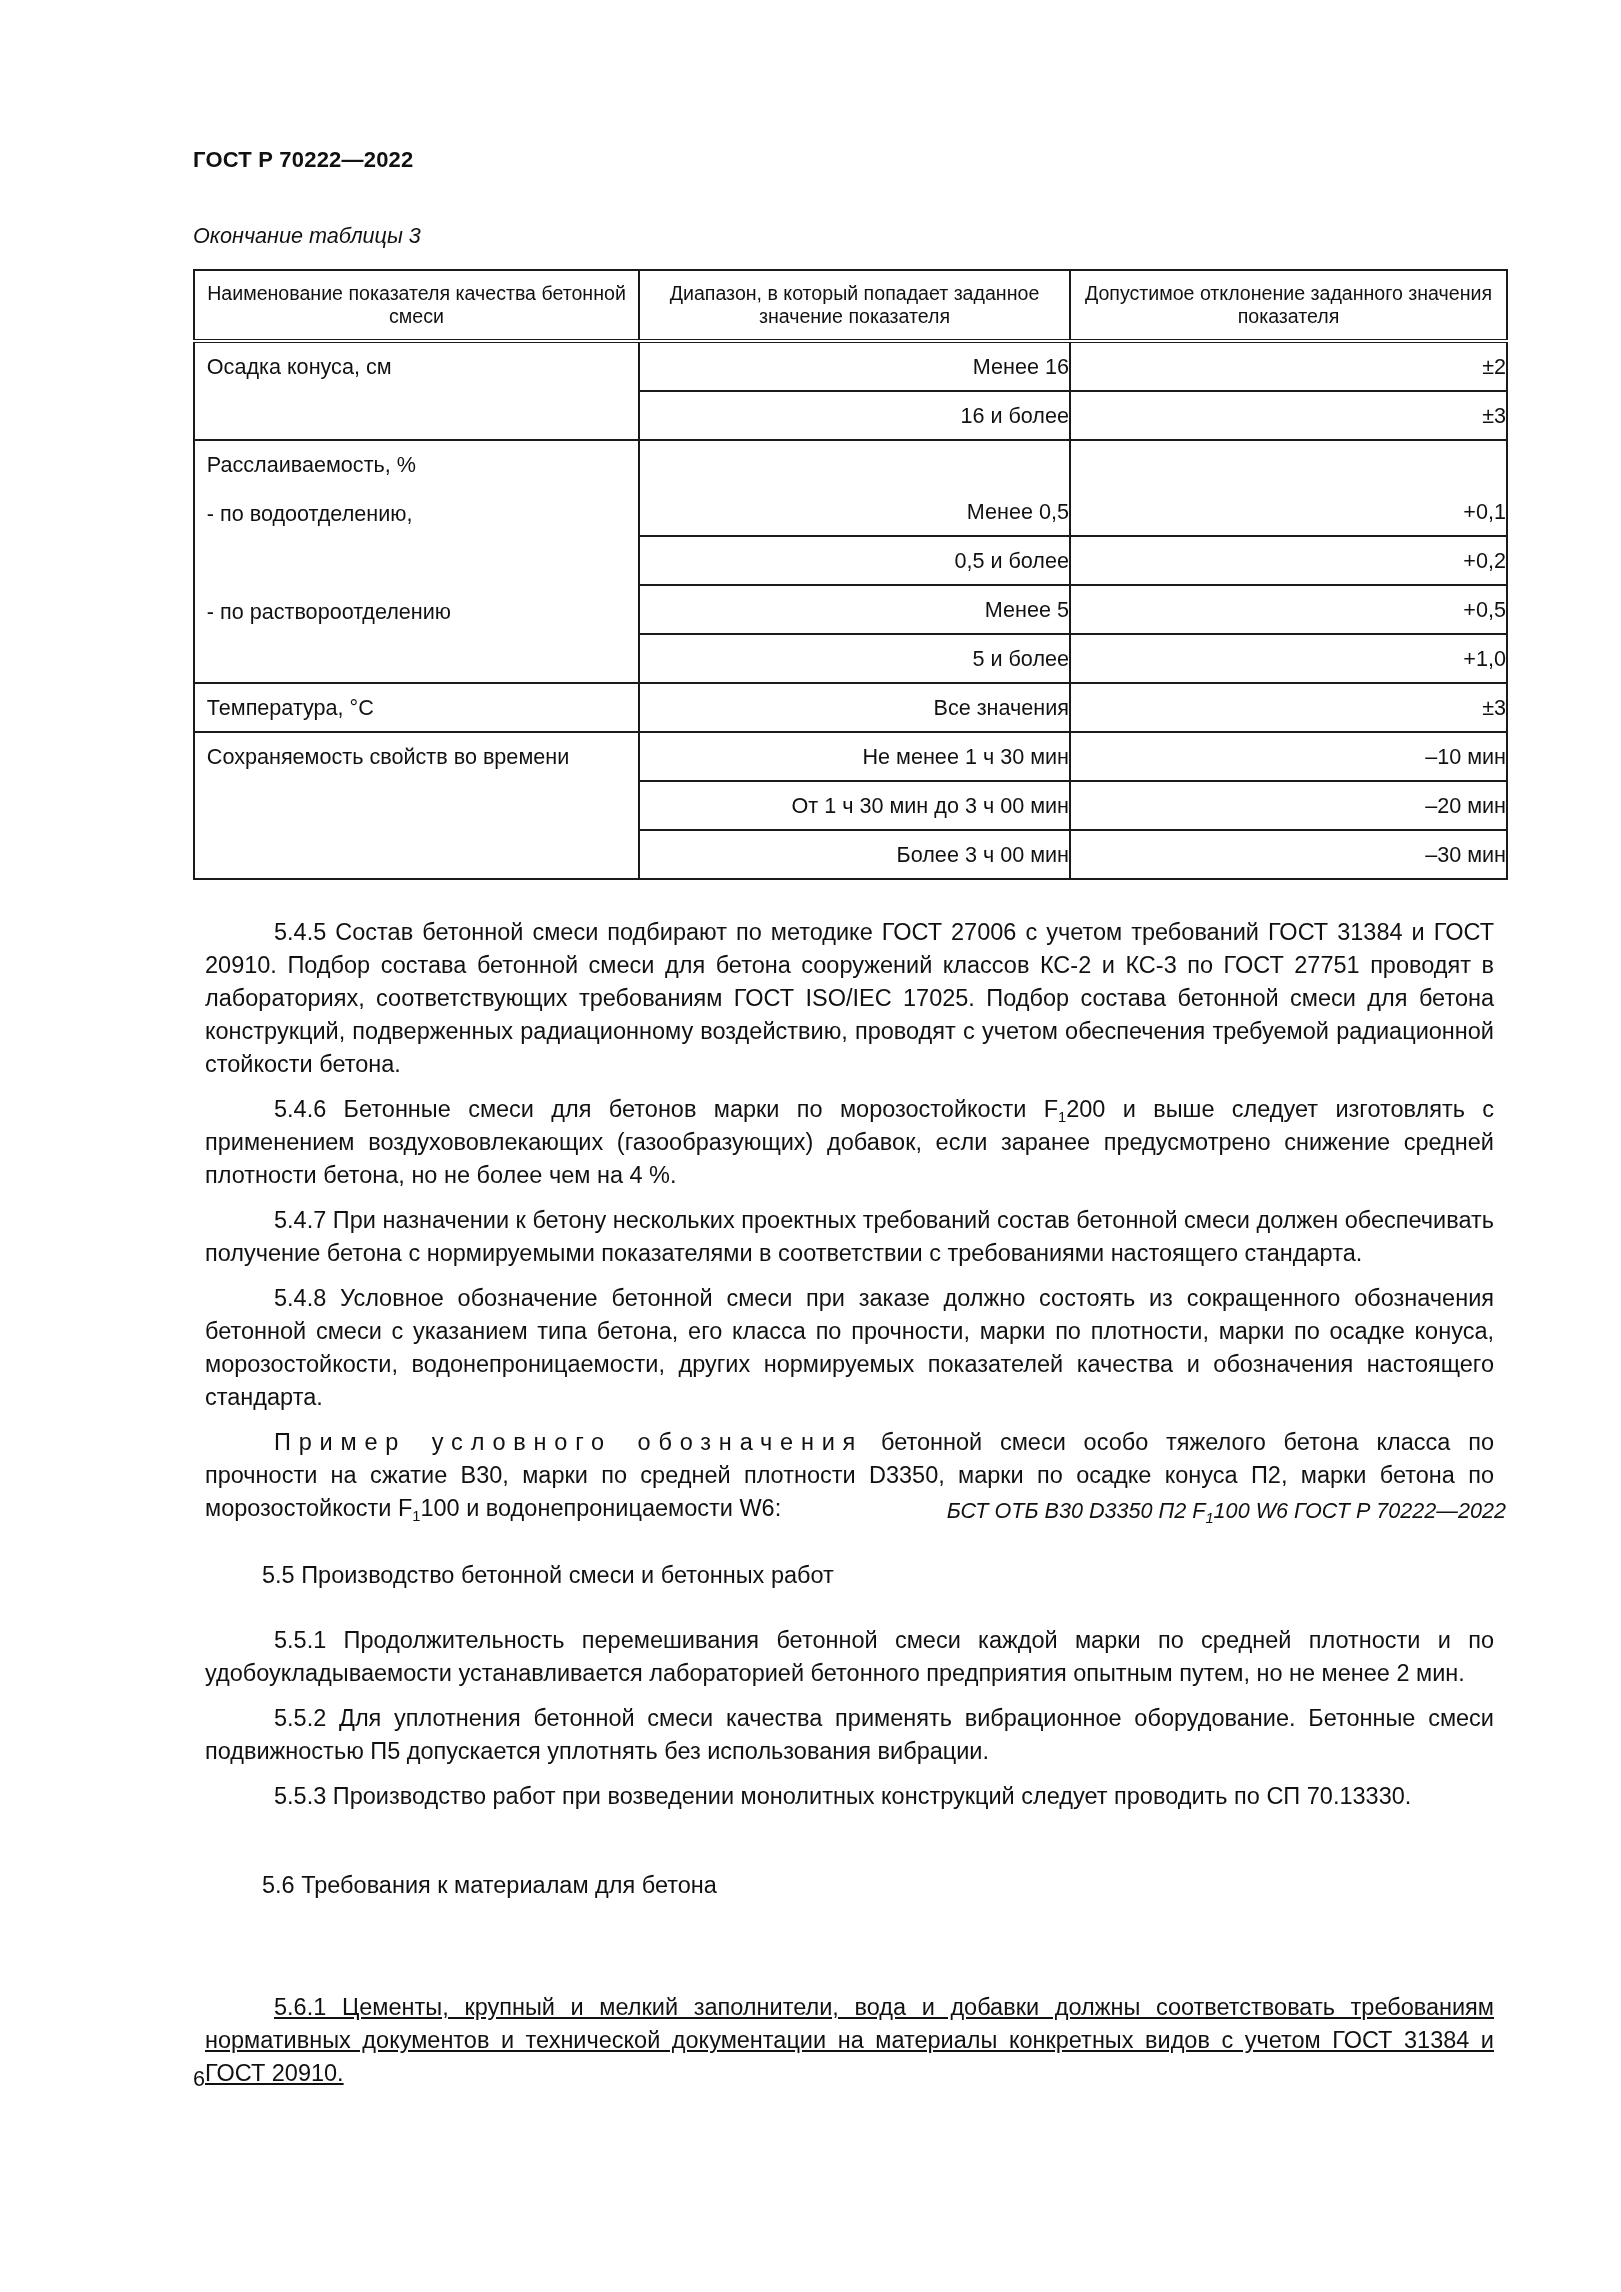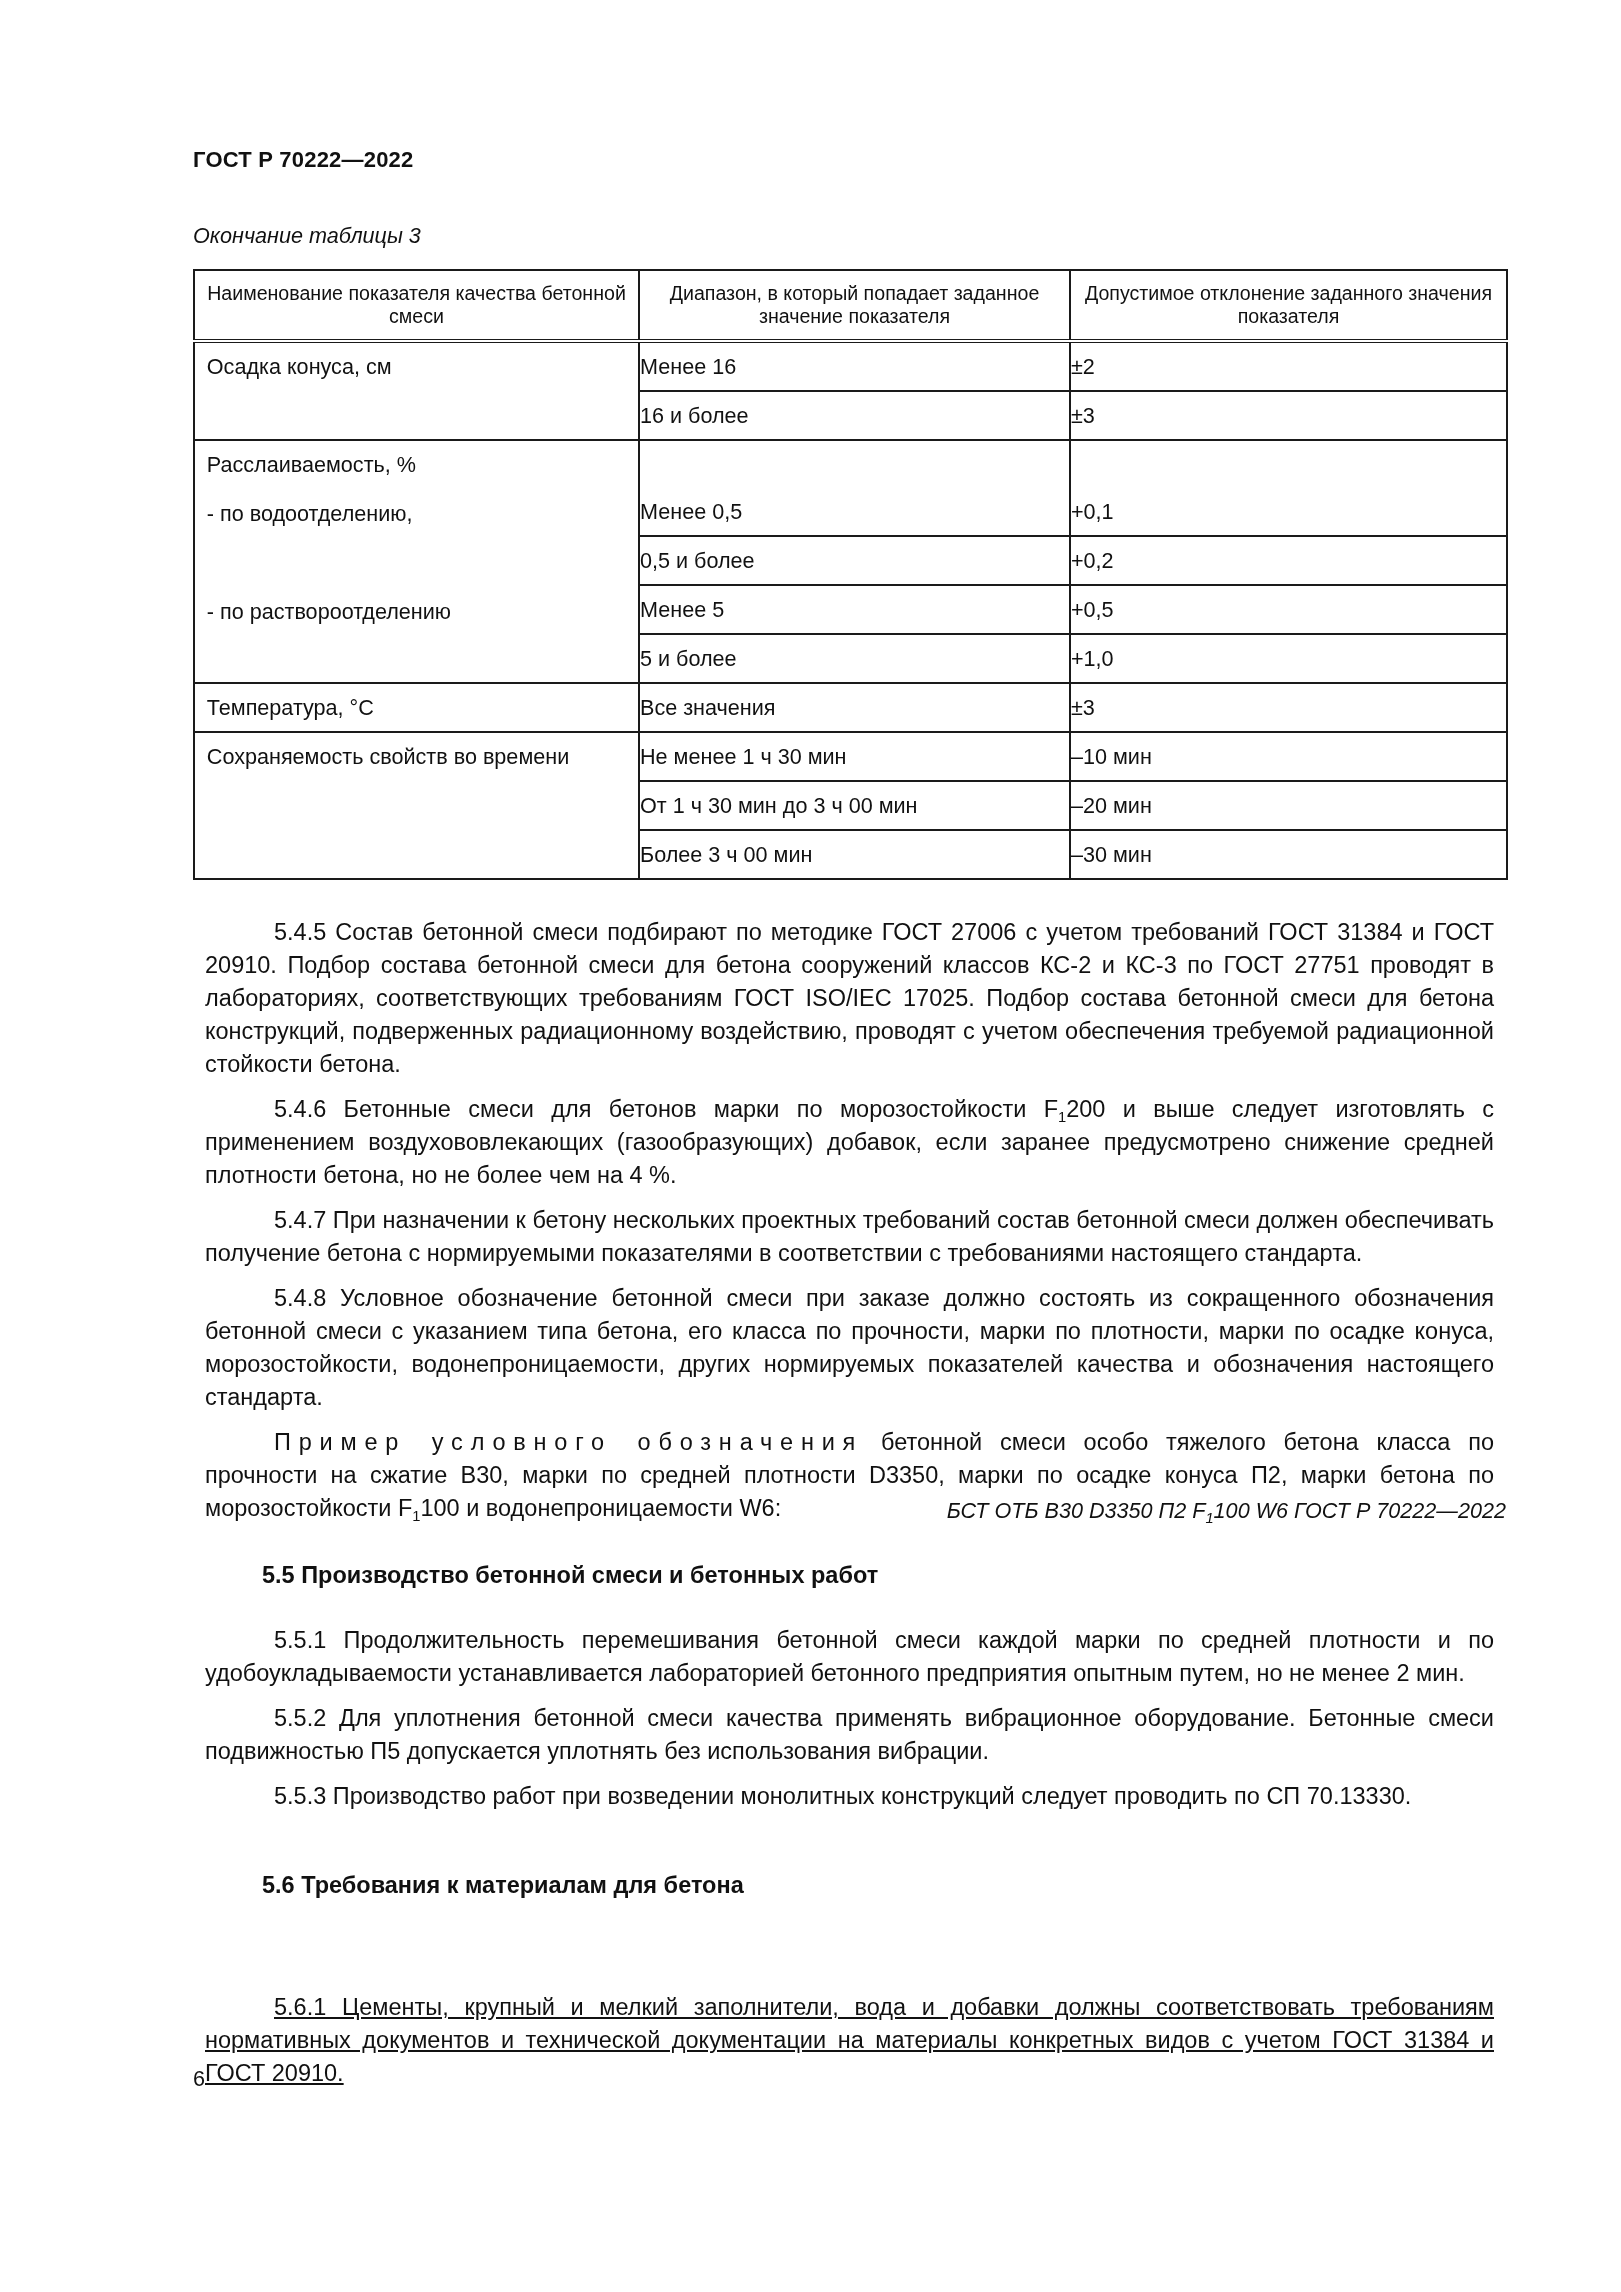--- a/index.html
+++ b/index.html
@@ -31,39 +31,39 @@
       border: 2px solid #1a1a1a; padding: 0; vertical-align: top;
       font-weight: normal;
     }
     table.spec thead th {
       height: 68px; font-size: 19.6px; line-height: 23.5px; text-align: center;
       vertical-align: middle; padding: 0 9.8px;
       border-bottom: 4.9px double #1a1a1a;
     }
     table.spec tbody td { height: 47px; line-height: 47px; }
     table.spec td.name { text-align: left; padding-left: 11.8px; }
-    table.spec td.center { text-align: left; }
+    table.spec td.center { text-align: right; }
     .name-line { height: 49px; line-height: 47px; }
     .sub-cell-tall { height: 94px !important; }
     .sub-cell-tall .v { padding-top: 47px; }
 
     .body-text {
       position: absolute; left: 0; width: 1313px;
       font-size: 23.5px; line-height: 33px; text-align: justify;
     }
     .body-text p { margin: 12px; text-indent: 69px; }
     .spaced { letter-spacing: 7.8px; }
     sub { font-size: 14.7px; vertical-align: -4.9px; line-height: 0; }
 
     .example-code {
       position: absolute; left: 0; width: 1313px; text-align: right;
       font-style: italic; font-size: 21.6px;
     }
     .section-heading {
-      position: absolute; left: 69px; font-weight: bold; font-size: 23.5px;
+      position: absolute; left: 69px; font-weight: normal; font-size: 23.5px;
     }
     .page-number { position: absolute; left: 0; font-size: 21.6px; }
   </style>
 </head>
 <body>
 
 <div class="page">
 
   <div class="doc-header">ГОСТ Р 70222—2022</div>
 

